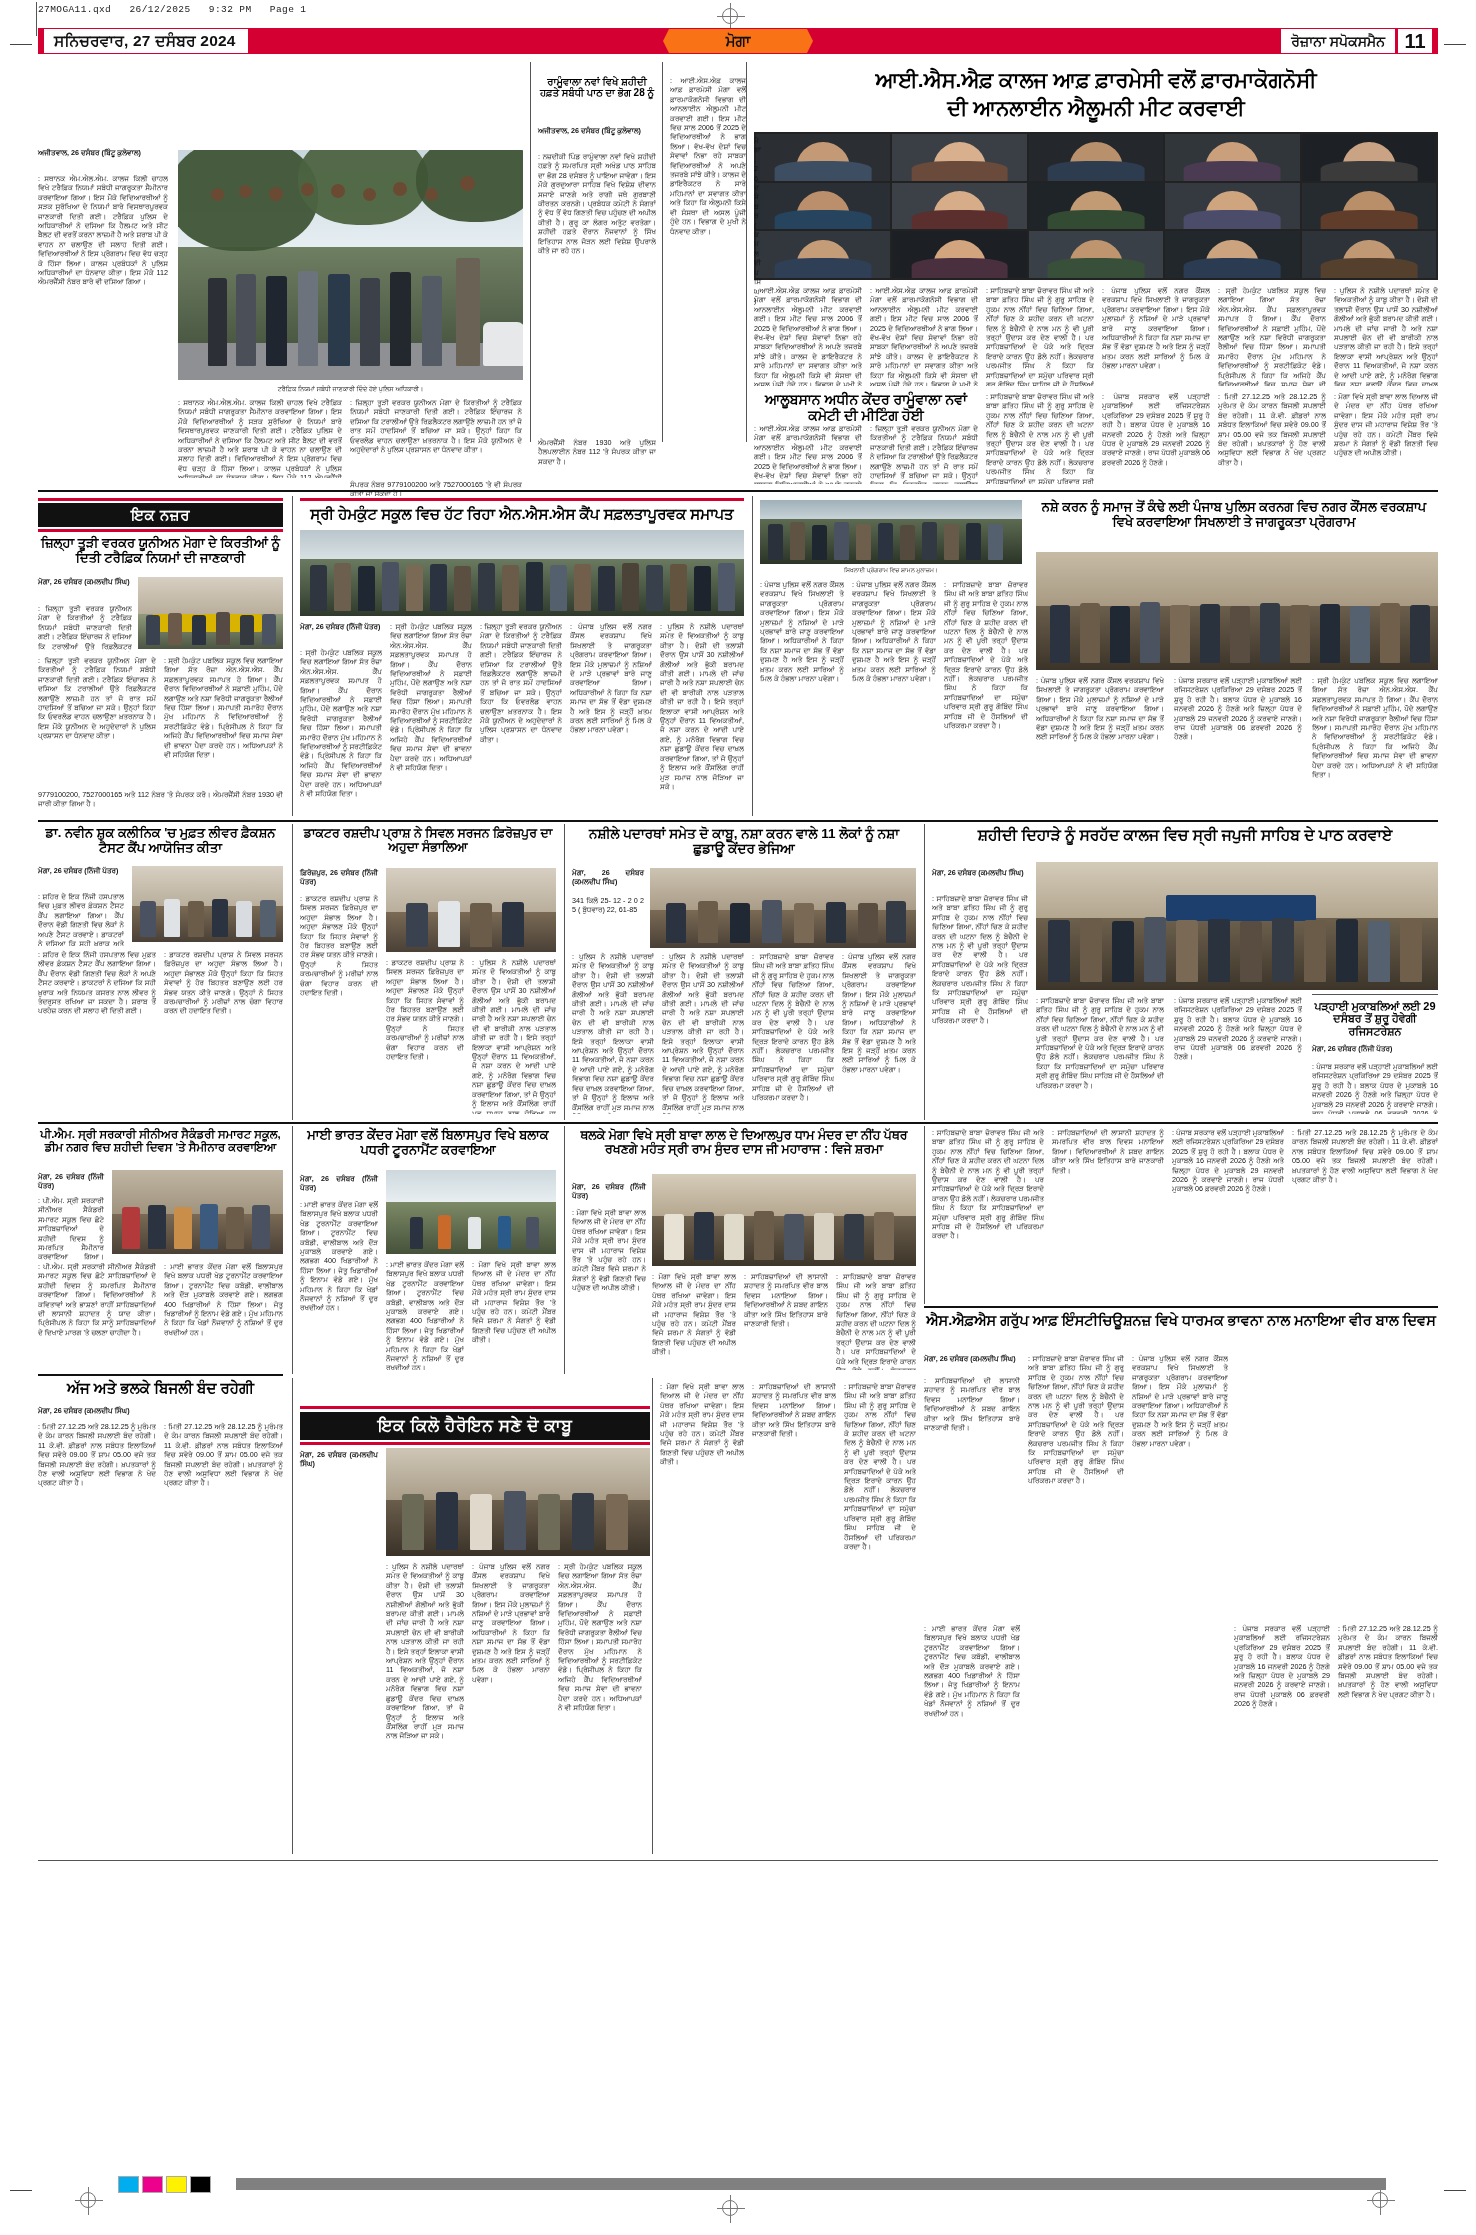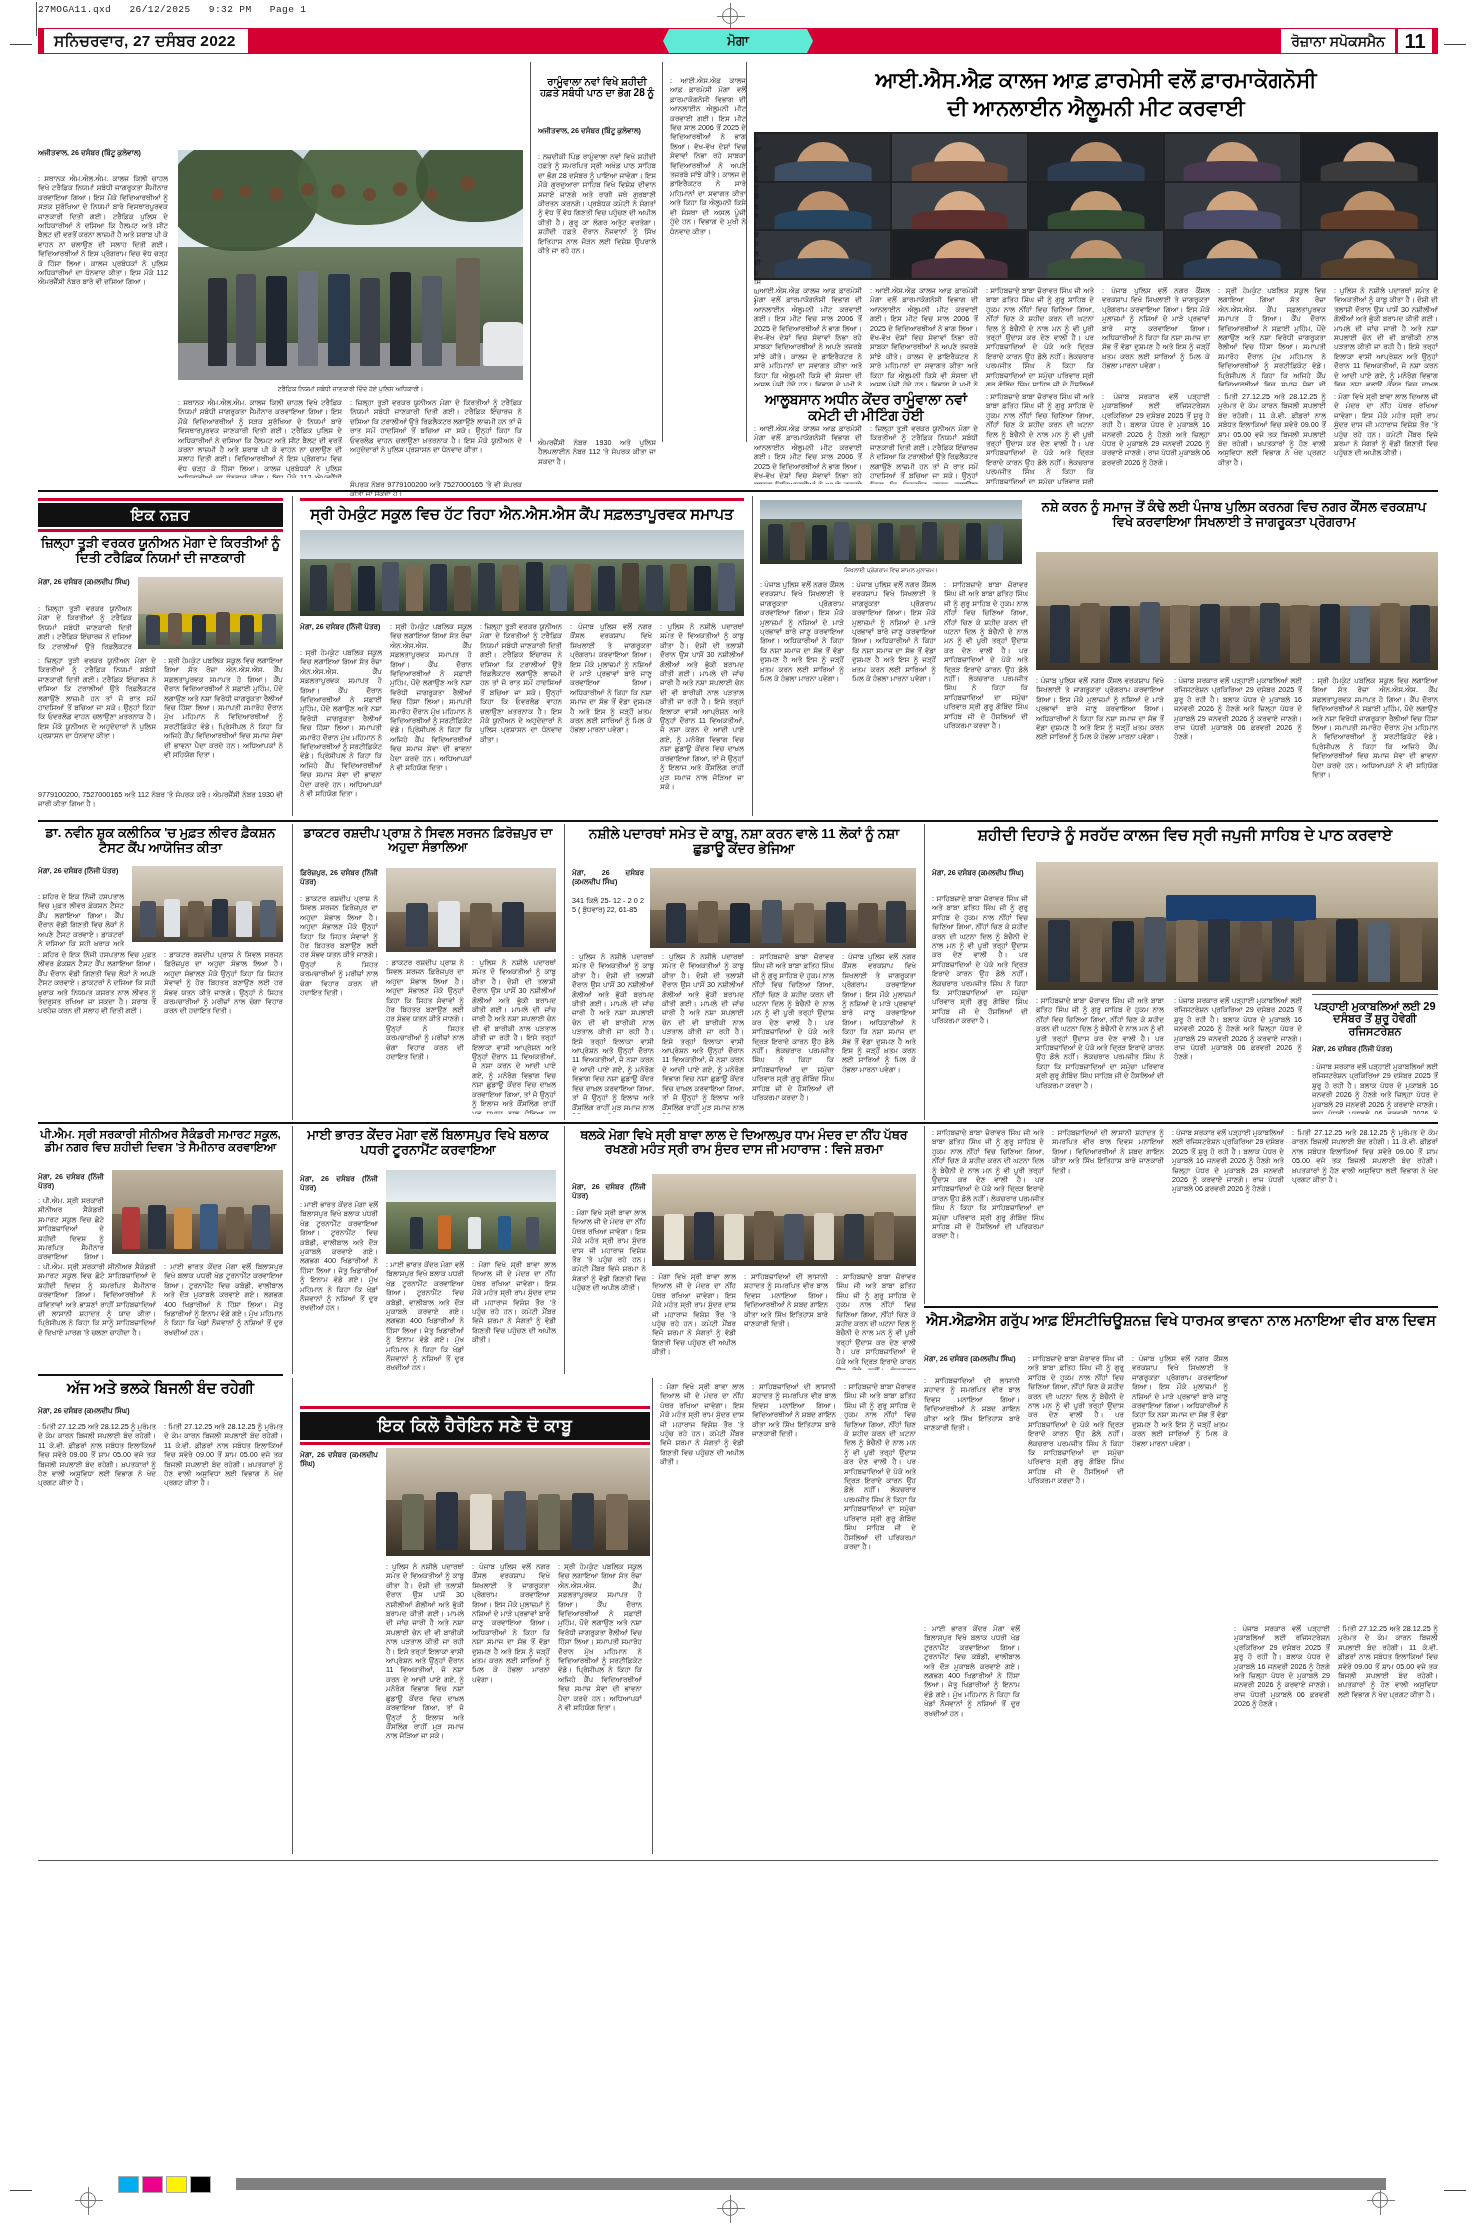--- a/index.html
+++ b/index.html
@@ -40,23 +40,23 @@
   
   .masthead { position:absolute; left:38px; top:28px; width:1400px; height:28px; }
   .mast-red { position:absolute; left:0; top:0; width:100%; height:26px; background:#d40032; }
   .mast-date {
     position:absolute; left:6px; top:1px; height:24px; background:#ffffff;
     display:flex; align-items:center; padding:0 12px 0 10px;
     font-size:15.5px; font-weight:bold; color:#111; letter-spacing:.2px;
   }
   .mast-center {
     position:absolute; left:50%; transform:translateX(-50%); top:1px; height:24px;
-    background:#5eead4; min-width:150px;
+    background:#f97316; min-width:150px;
     display:flex; align-items:center; justify-content:center;
-    font-size:13px; font-weight:bold; color:#111;
+    font-size:15px; font-weight:bold; color:#111;
     clip-path: polygon(6px 0, calc(100% - 6px) 0, 100% 50%, calc(100% - 6px) 100%, 6px 100%, 0 50%);
     padding:0 18px;
   }
   .mast-right {
     position:absolute; right:6px; top:1px; height:24px;
     display:flex; align-items:stretch; gap:3px;
   }
   .mast-paper {
     background:#fff; display:flex; align-items:center; padding:0 10px;
     font-size:14px; font-weight:bold; color:#111;
@@ -143,21 +143,21 @@
 <div class="cmyk" style="left:118px;top:2176px;">
   <i style="background:#00aeef;"></i>
   <i style="background:#ec008c;"></i>
   <i style="background:#fff200;"></i>
   <i style="background:#000000;"></i>
 </div>
 <div class="grayramp" style="left:236px;top:2178px;width:1150px;"></div>
 
 <div class="masthead">
   <div class="mast-red"></div>
-  <div class="mast-date">ਸਨਿਚਰਵਾਰ, 27 ਦਸੰਬਰ 2022</div>
+  <div class="mast-date">ਸਨਿਚਰਵਾਰ, 27 ਦਸੰਬਰ 2024</div>
   <div class="mast-center">ਮੋਗਾ</div>
   <div class="mast-right">
     <div class="mast-paper">ਰੋਜ਼ਾਨਾ ਸਪੋਕਸਮੈਨ</div>
     <div class="mast-page">11</div>
   </div>
 </div>
 
 <div class="page">
 
 

